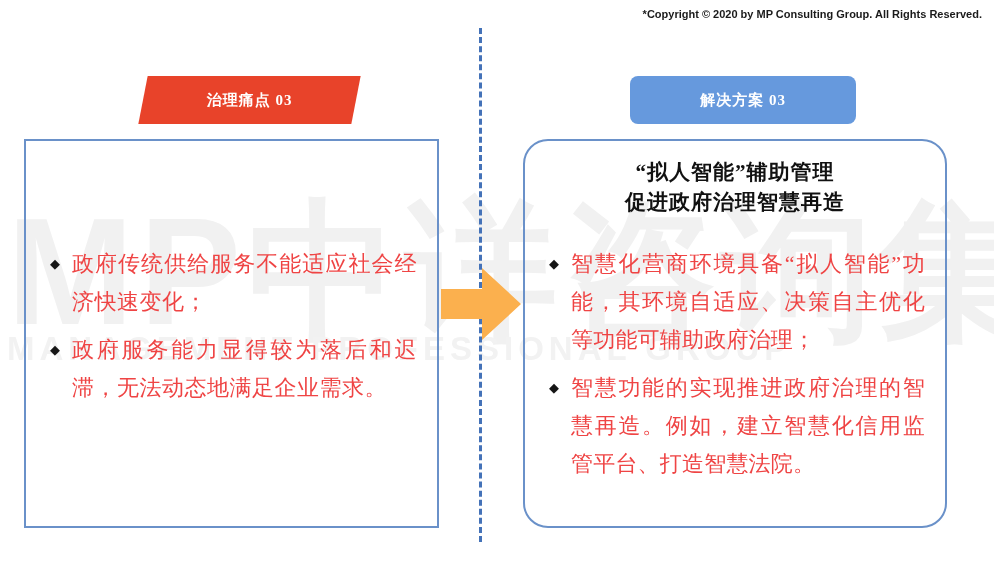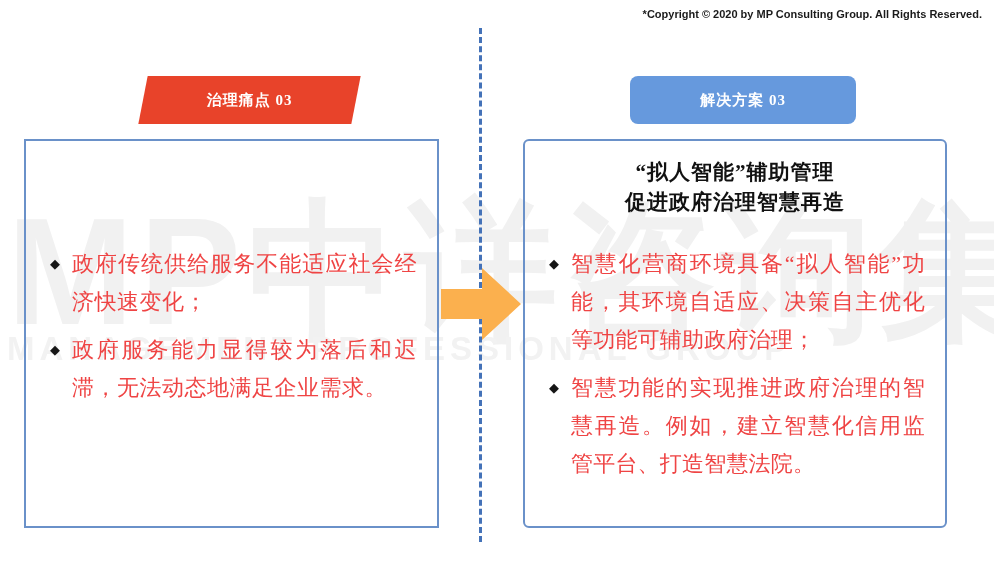--- a/index.html
+++ b/index.html
@@ -134,21 +134,21 @@
     top: 139px;
     width: 415px;
     height: 389px;
     border-radius: 0;
   }
   #panel-right {
     left: 523px;
     top: 139px;
     width: 424px;
     height: 389px;
-    border-radius: 6px;
+    border-radius: 25px;
   }
 
   .panel-heading {
     position: absolute;
     left: 0;
     right: 0;
     top: 16px;
     text-align: center;
     font-size: 21px;
     font-weight: 700;

